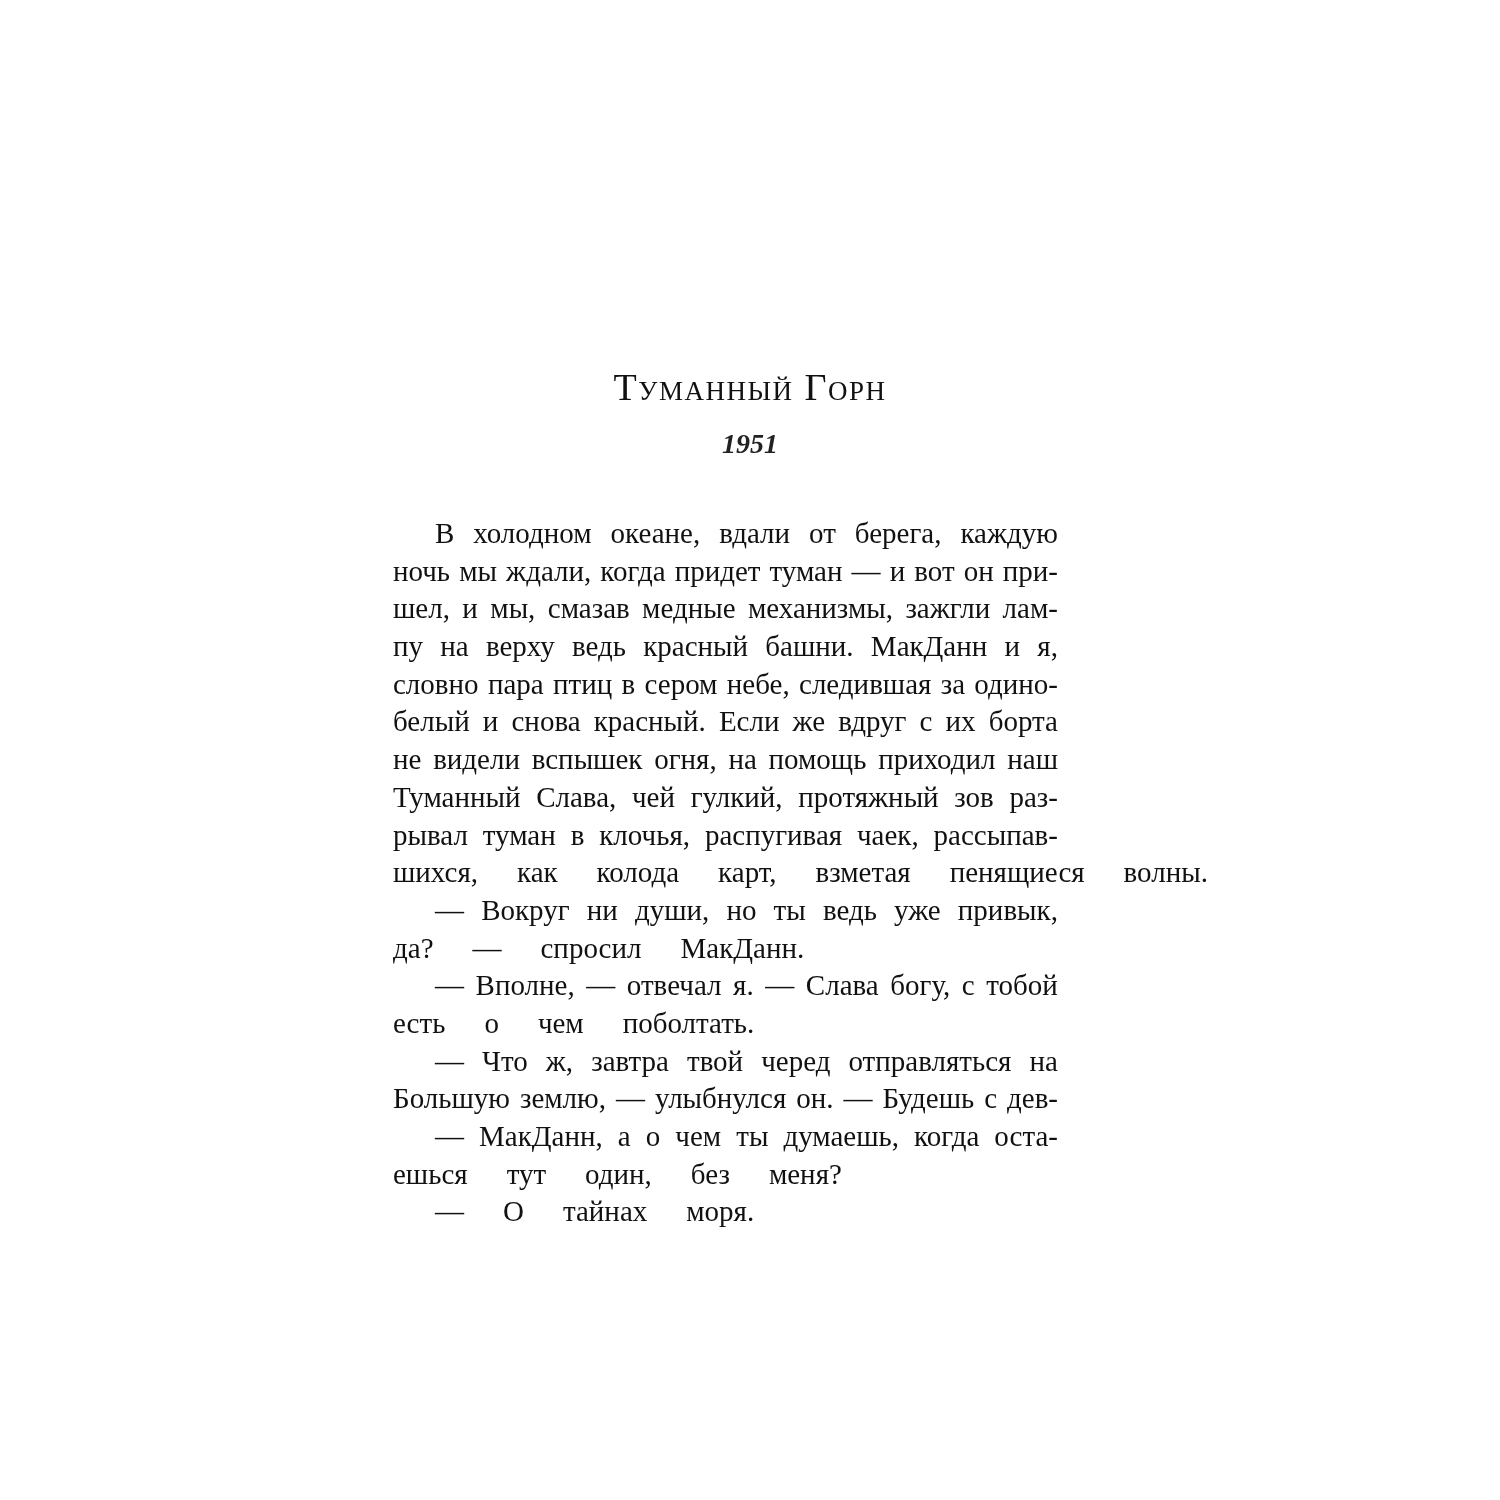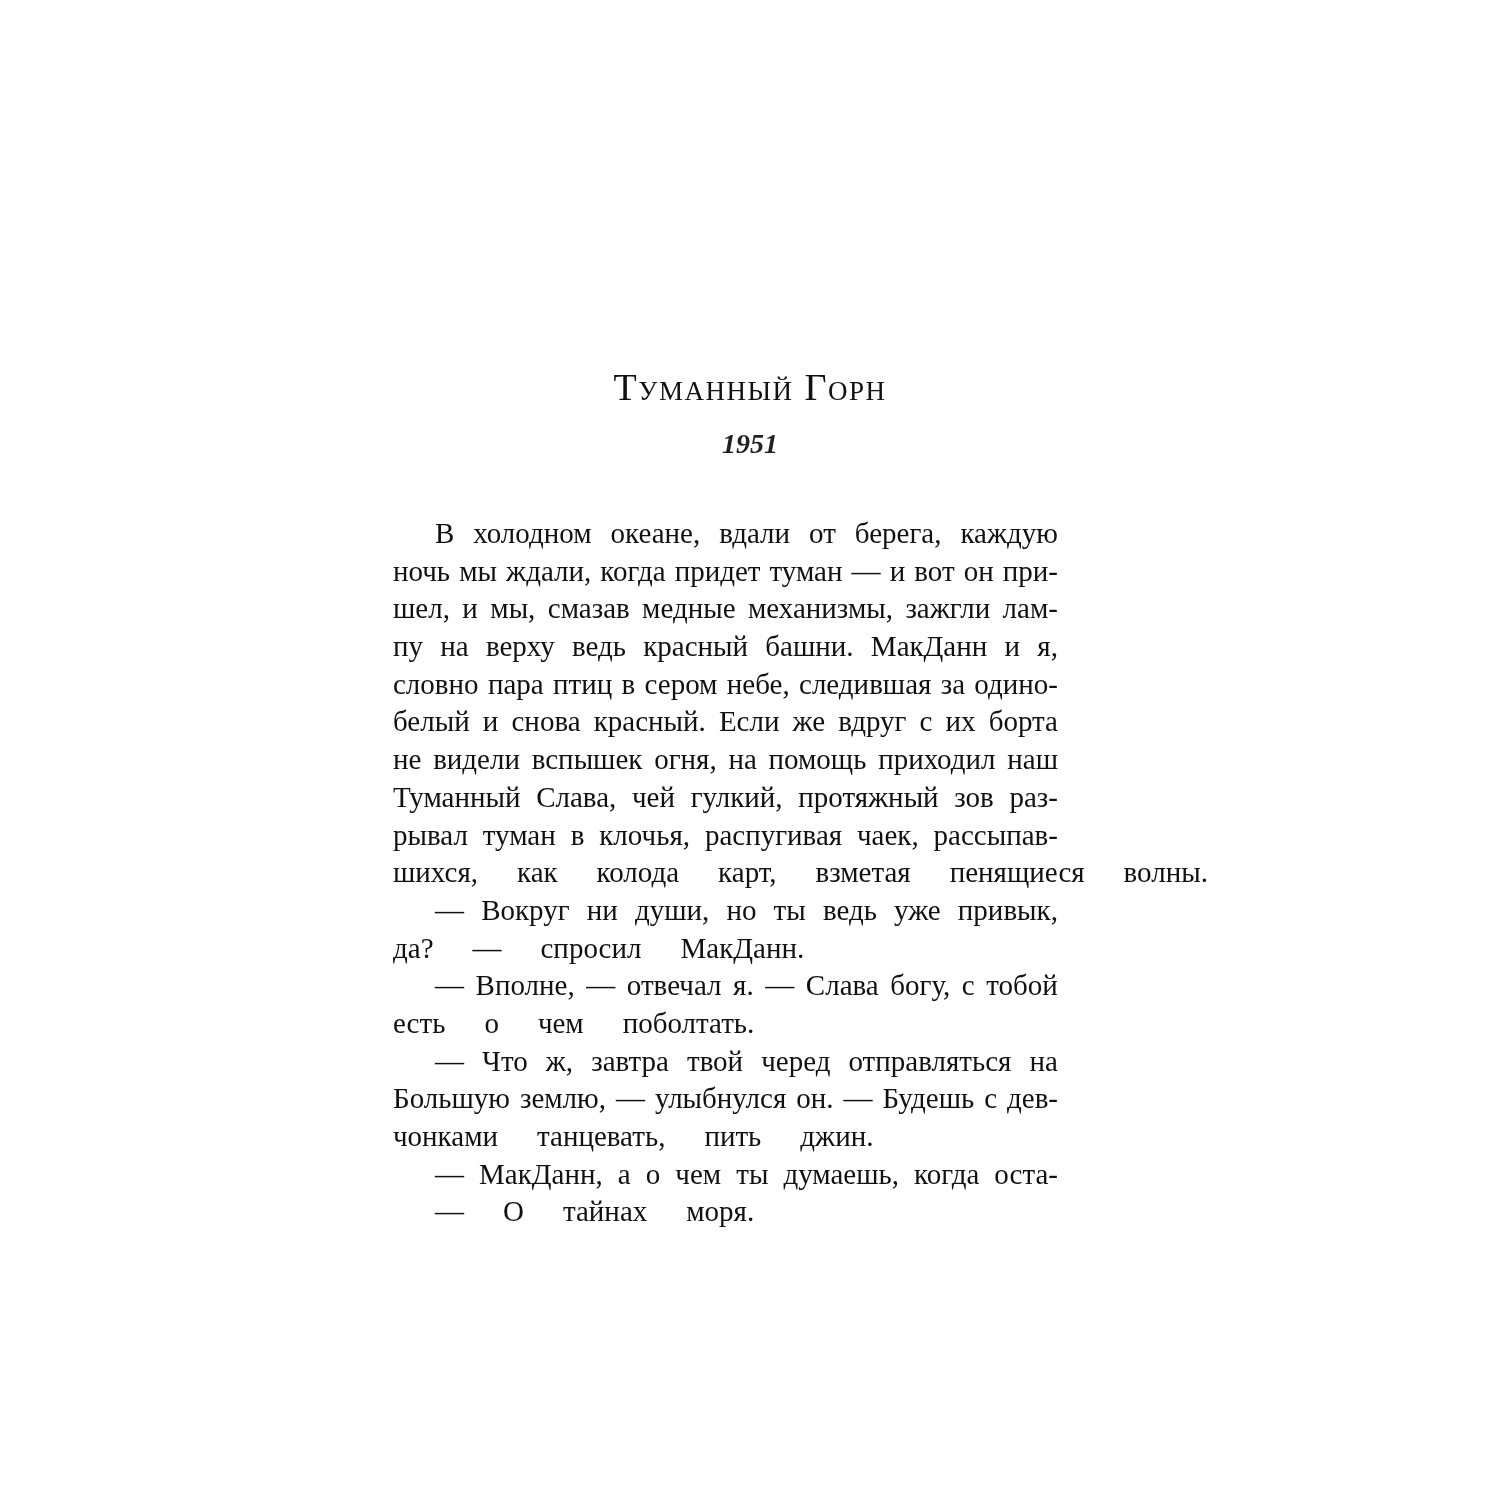--- a/index.html
+++ b/index.html
@@ -194,36 +194,37 @@
       <span class="w">Большую</span>
       <span class="w">землю,</span>
       <span class="w">—</span>
       <span class="w">улыбнулся</span>
       <span class="w">он.</span>
       <span class="w">—</span>
       <span class="w">Будешь</span>
       <span class="w">с</span>
       <span class="w">дев-</span>
     </div>
-    <div class="line last">
-      <span class="w">чонками</span>
-      <span class="w">танцевать,</span>
-      <span class="w">пить</span>
-      <span class="w">джин.</span>
-    </div>
     <div class="line indent">
       <span class="w">—</span>
       <span class="w">МакДанн,</span>
       <span class="w">а</span>
       <span class="w">о</span>
       <span class="w">чем</span>
       <span class="w">ты</span>
       <span class="w">думаешь,</span>
       <span class="w">когда</span>
       <span class="w">оста-</span>
     </div>
+    <div class="line last">
+      <span class="w">ешься</span>
+      <span class="w">тут</span>
+      <span class="w">один,</span>
+      <span class="w">без</span>
+      <span class="w">меня?</span>
+    </div>
     <div class="line indent last">
       <span class="w">—</span>
       <span class="w">О</span>
       <span class="w">тайнах</span>
       <span class="w">моря.</span>
     </div>
   </div>
 
 </body></html>

